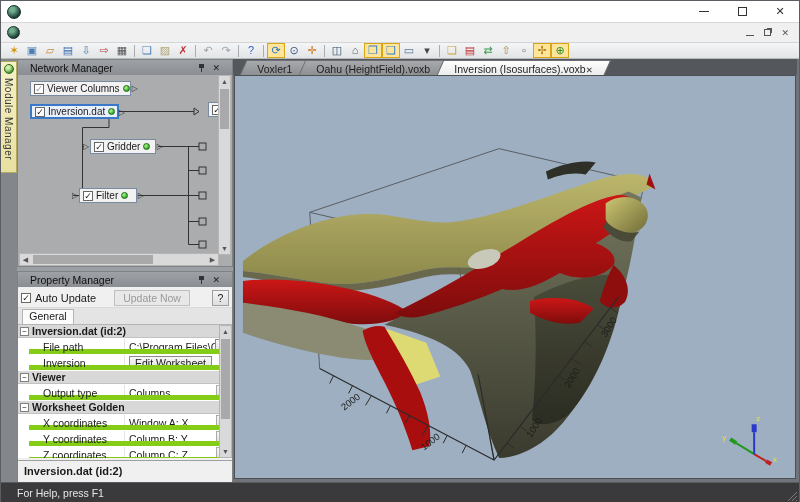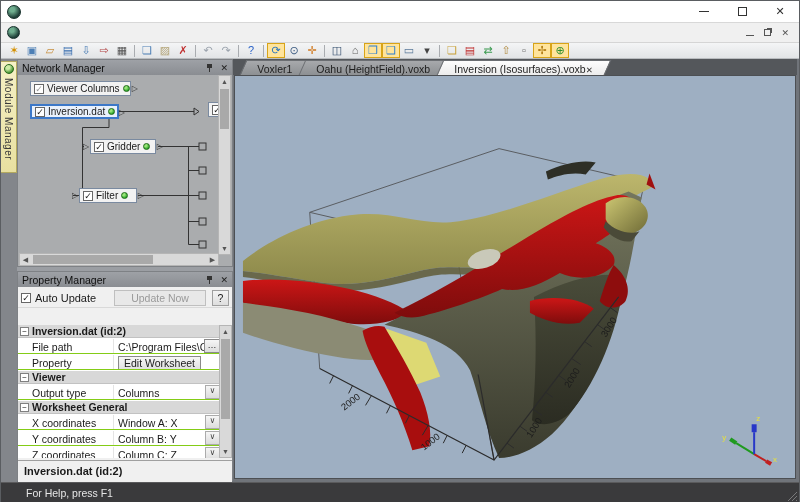--- a/index.html
+++ b/index.html
@@ -33,21 +33,21 @@
   .tsep { width:1px; height:12px; background:#a9acb0; margin:0 3px; }
 
   
   #main { position:absolute; left:0; top:58px; width:100%; height:423px; background:#70747a; }
   #left-col { position:absolute; left:0; top:0; width:232px; height:100%; }
   #module-strip { position:absolute; left:0; top:0; width:16px; height:100%; background:#83868b; }
   #module-tab { position:absolute; left:0; top:2px; width:16px; height:112px; background:linear-gradient(#f6f1c6,#e8e0a0); border:1px solid #b3a95f; border-left:none; display:flex; flex-direction:column; align-items:center; padding-top:2px; }
   #module-tab .sphere { width:10px; height:10px; border-radius:50%; background:radial-gradient(circle at 35% 30%, #cdeca6 0 25%, #3f8f2c 75%); border:1px solid #2c6a1e; }
   #module-tab .vlabel { writing-mode:vertical-rl; font-size:10px; color:#3a3a3a; margin-top:4px; letter-spacing:0.5px; }
 
-  .panel-header { position:absolute; left:0; top:0; width:100%; height:15px; background:linear-gradient(#9ea1a6,#8a8d92); display:flex; align-items:center; padding:0 4px; font-size:10.5px; color:#0f0f0f; }
+  .panel-header { position:absolute; left:0; top:0; width:100%; height:15px; background:linear-gradient(#9ea1a6,#8a8d92); display:flex; align-items:center; padding:0 12px; font-size:10.5px; color:#0f0f0f; }
   .ph-tools { margin-left:auto; display:flex; gap:6px; align-items:center; }
   .pin { position:relative; width:8px; height:10px; }
   .pin:before { content:""; position:absolute; left:1px; top:1px; width:5px; height:4px; background:#333; }
   .pin:after { content:""; position:absolute; left:3px; top:5px; width:1px; height:4px; background:#333; }
   .phx { font-size:9px; color:#222; }
 
   
   #network-panel { position:absolute; left:16px; top:0; width:216px; height:208px; background:#aaacae; border:1px solid #7e8185; }
   #net-canvas { position:absolute; left:0; top:15px; width:201px; height:180px; background:#aaacae; overflow:hidden; }
   #net-canvas svg { position:absolute; left:0; top:0; }
@@ -64,49 +64,49 @@
   .hscroll { position:absolute; height:13px; background:#d9d9d9; border:1px solid #b5b5b5; font-size:7px; color:#555; }
   .hscroll .thumb { position:absolute; top:1px; bottom:1px; background:#a9a9a9; }
   .sarrow { position:absolute; width:11px; height:11px; display:flex; align-items:center; justify-content:center; }
 
   #splitter { position:absolute; left:16px; top:208px; width:216px; height:4px; background:#9b9ea3; }
 
   
   #property-panel { position:absolute; left:16px; top:212px; width:216px; height:210px; background:#f0f0f0; border:1px solid #7e8185; }
   #pm-toolbar { position:absolute; left:0; top:16px; width:100%; height:20px; display:flex; align-items:center; gap:4px; padding:0 3px; background:#f0f0f0; border-bottom:1px solid #d9d9d9;}
   #pm-toolbar .cbx { background:#fff; }
-  .btn { background:linear-gradient(#f4f4f4,#dedede); border:1px solid #9f9f9f; padding:1px 16px; font-size:10.5px; }
+  .btn { background:linear-gradient(#f4f4f4,#dedede); border:1px solid #9f9f9f; padding:1px 8px; font-size:10.5px; }
   .btn.disabled { color:#9a9a9a; border-color:#bfbfbf; background:#e8e8e8; }
   #pm-help { margin-left:auto; width:17px; text-align:center; padding:1px 0; }
   #pm-tabs { position:absolute; left:0; top:36px; width:100%; height:17px; background:#e4e4e4; border-bottom:1px solid #b5b5b5; }
   .ptab { position:absolute; left:4px; bottom:0; width:52px; height:15px; background:#fbfbfb; border:1px solid #b5b5b5; border-bottom:none; text-align:center; font-size:10.5px; }
   #pgrid { position:absolute; left:0; top:53px; width:100%; height:133px; background:#fff; overflow:hidden; }
   .sec { position:absolute; left:0; width:202px; height:13px; background:#d8d8d8; border-bottom:1px solid #c2c2c2; font-weight:bold; font-size:10.5px; display:flex; align-items:center; }
   .sec .tog { width:9px; height:9px; border:1px solid #808080; background:#fff; font-size:8px; line-height:7px; text-align:center; margin:0 3px 0 2px; font-weight:normal;}
-  .prow { position:absolute; left:0; width:202px; height:15px; border-bottom:1px solid #84cc16; font-size:10.5px; display:flex; }
+  .prow { position:absolute; left:11px; width:202px; height:15px; border-bottom:5px solid #84cc16; font-size:10.5px; display:flex; }
   .pg-label { width:96px; padding:2px 0 0 14px; border-right:1px solid #e4e4e4; background:#fff; }
   .pg-value { flex:1; padding:2px 0 0 4px; position:relative; white-space:nowrap; overflow:hidden; }
   .dd { position:absolute; right:0; top:0; width:15px; height:14px; background:linear-gradient(#f6f6f6,#dcdcdc); border:1px solid #ababab; font-size:8px; text-align:center; color:#444; }
   .ell { position:absolute; right:0; top:0; width:16px; height:14px; background:linear-gradient(#f6f6f6,#dcdcdc); border:1px solid #8a8a8a; font-size:9px; text-align:center; }
   .inline-btn { border:1px solid #8a8a8a; background:linear-gradient(#f8f8f8,#e0e0e0); padding:0 5px; font-size:10.5px; }
   #pgrid-scroll { top:53px; height:133px; right:0; left:auto; }
   #pm-status { position:absolute; left:0; top:188px; width:100%; height:22px; background:#f0f0f0; border-top:1px solid #9f9f9f; font-weight:bold; padding:4px 6px; }
 
   
   #tabbar { position:absolute; left:232px; top:0; right:2px; height:16px; background:#54575b; display:flex; align-items:flex-end; padding-left:10px; }
   .dtab { height:15px; padding:1px 14px 0 14px; background:linear-gradient(#a7a9ac,#8d9093); color:#1d1d1d; font-size:10.5px; transform:skewX(-24deg); border:1px solid #6b6e72; border-bottom:none; margin-right:-6px; display:flex; align-items:center; gap:6px; }
   .dtab > span { transform:skewX(24deg); display:inline-block; white-space:nowrap; }
   .dtab.active { background:linear-gradient(#fdfdfd,#ececec); z-index:2; }
   .tclose { font-size:8.5px; color:#333; }
   #viewport { position:absolute; left:233px; top:16px; right:3px; height:404px; background:#9eafc2; border:1px solid #4c4f53; }
   #viewport svg { width:100%; height:100%; display:block; }
 
   
   #statusbar { position:absolute; left:0; top:481px; width:100%; height:21px; background:#3a3a3c; border-top:1px solid #5a5a5c; color:#e6e6e6; display:flex; align-items:center; font-size:10.5px; }
-  #status-left { padding-left:25px; }
+  #status-left { padding-left:16px; }
   #status-right { position:absolute; left:556px; width:234px; text-align:center; border-left:1px solid #525254; height:100%; padding-top:4px; }
   #grip { position:absolute; right:2px; bottom:2px; width:10px; height:10px; background:linear-gradient(135deg, transparent 0 50%, #7a7a7c 50% 55%, transparent 55% 70%, #7a7a7c 70% 75%, transparent 75% 90%, #7a7a7c 90% 95%, transparent 95%); }
 </style>
 </head>
 <body>
 
 <div id="app">
 
   <div id="titlebar">
     <span class="applogo"></span>
@@ -263,44 +263,47 @@
             <span class="pin"></span>
             <span class="phx">✕</span>
           </span>
         </div>
         <div id="pm-toolbar">
           <span class="cbx">✓</span>
           <span>Auto Update</span>
           <span class="btn disabled" style="margin-left:14px;">Update Now</span>
           <span class="btn" id="pm-help">?</span>
         </div>
+        <div id="pm-tabs">
+          <span class="ptab">General</span>
+        </div>
         <div id="pgrid">
           <div class="sec" style="top:0;">
             <span class="tog">−</span>
             <span>Inversion.dat (id:2)</span>
           </div>
           <div class="prow" style="top:14px;">
             <span class="pg-label">File path</span>
             <span class="pg-value"><span>C:\Program Files\Golden...</span><span class="ell">…</span></span>
           </div>
           <div class="prow" style="top:30px;">
-            <span class="pg-label">Property</span>
+            <span class="pg-label">Inversion</span>
             <span class="pg-value"><span class="inline-btn">Edit Worksheet</span></span>
           </div>
           <div class="sec" style="top:46px;">
             <span class="tog">−</span>
             <span>Viewer</span>
           </div>
           <div class="prow" style="top:60px;">
             <span class="pg-label">Output type</span>
             <span class="pg-value"><span>Columns</span><span class="dd">∨</span></span>
           </div>
           <div class="sec" style="top:76px;">
             <span class="tog">−</span>
-            <span>Worksheet General</span>
+            <span>Worksheet Golden</span>
           </div>
           <div class="prow" style="top:90px;">
             <span class="pg-label">X coordinates</span>
             <span class="pg-value"><span>Window A: X</span><span class="dd">∨</span></span>
           </div>
           <div class="prow" style="top:106px;">
             <span class="pg-label">Y coordinates</span>
             <span class="pg-value"><span>Column B: Y</span><span class="dd">∨</span></span>
           </div>
           <div class="prow" style="top:122px;">

